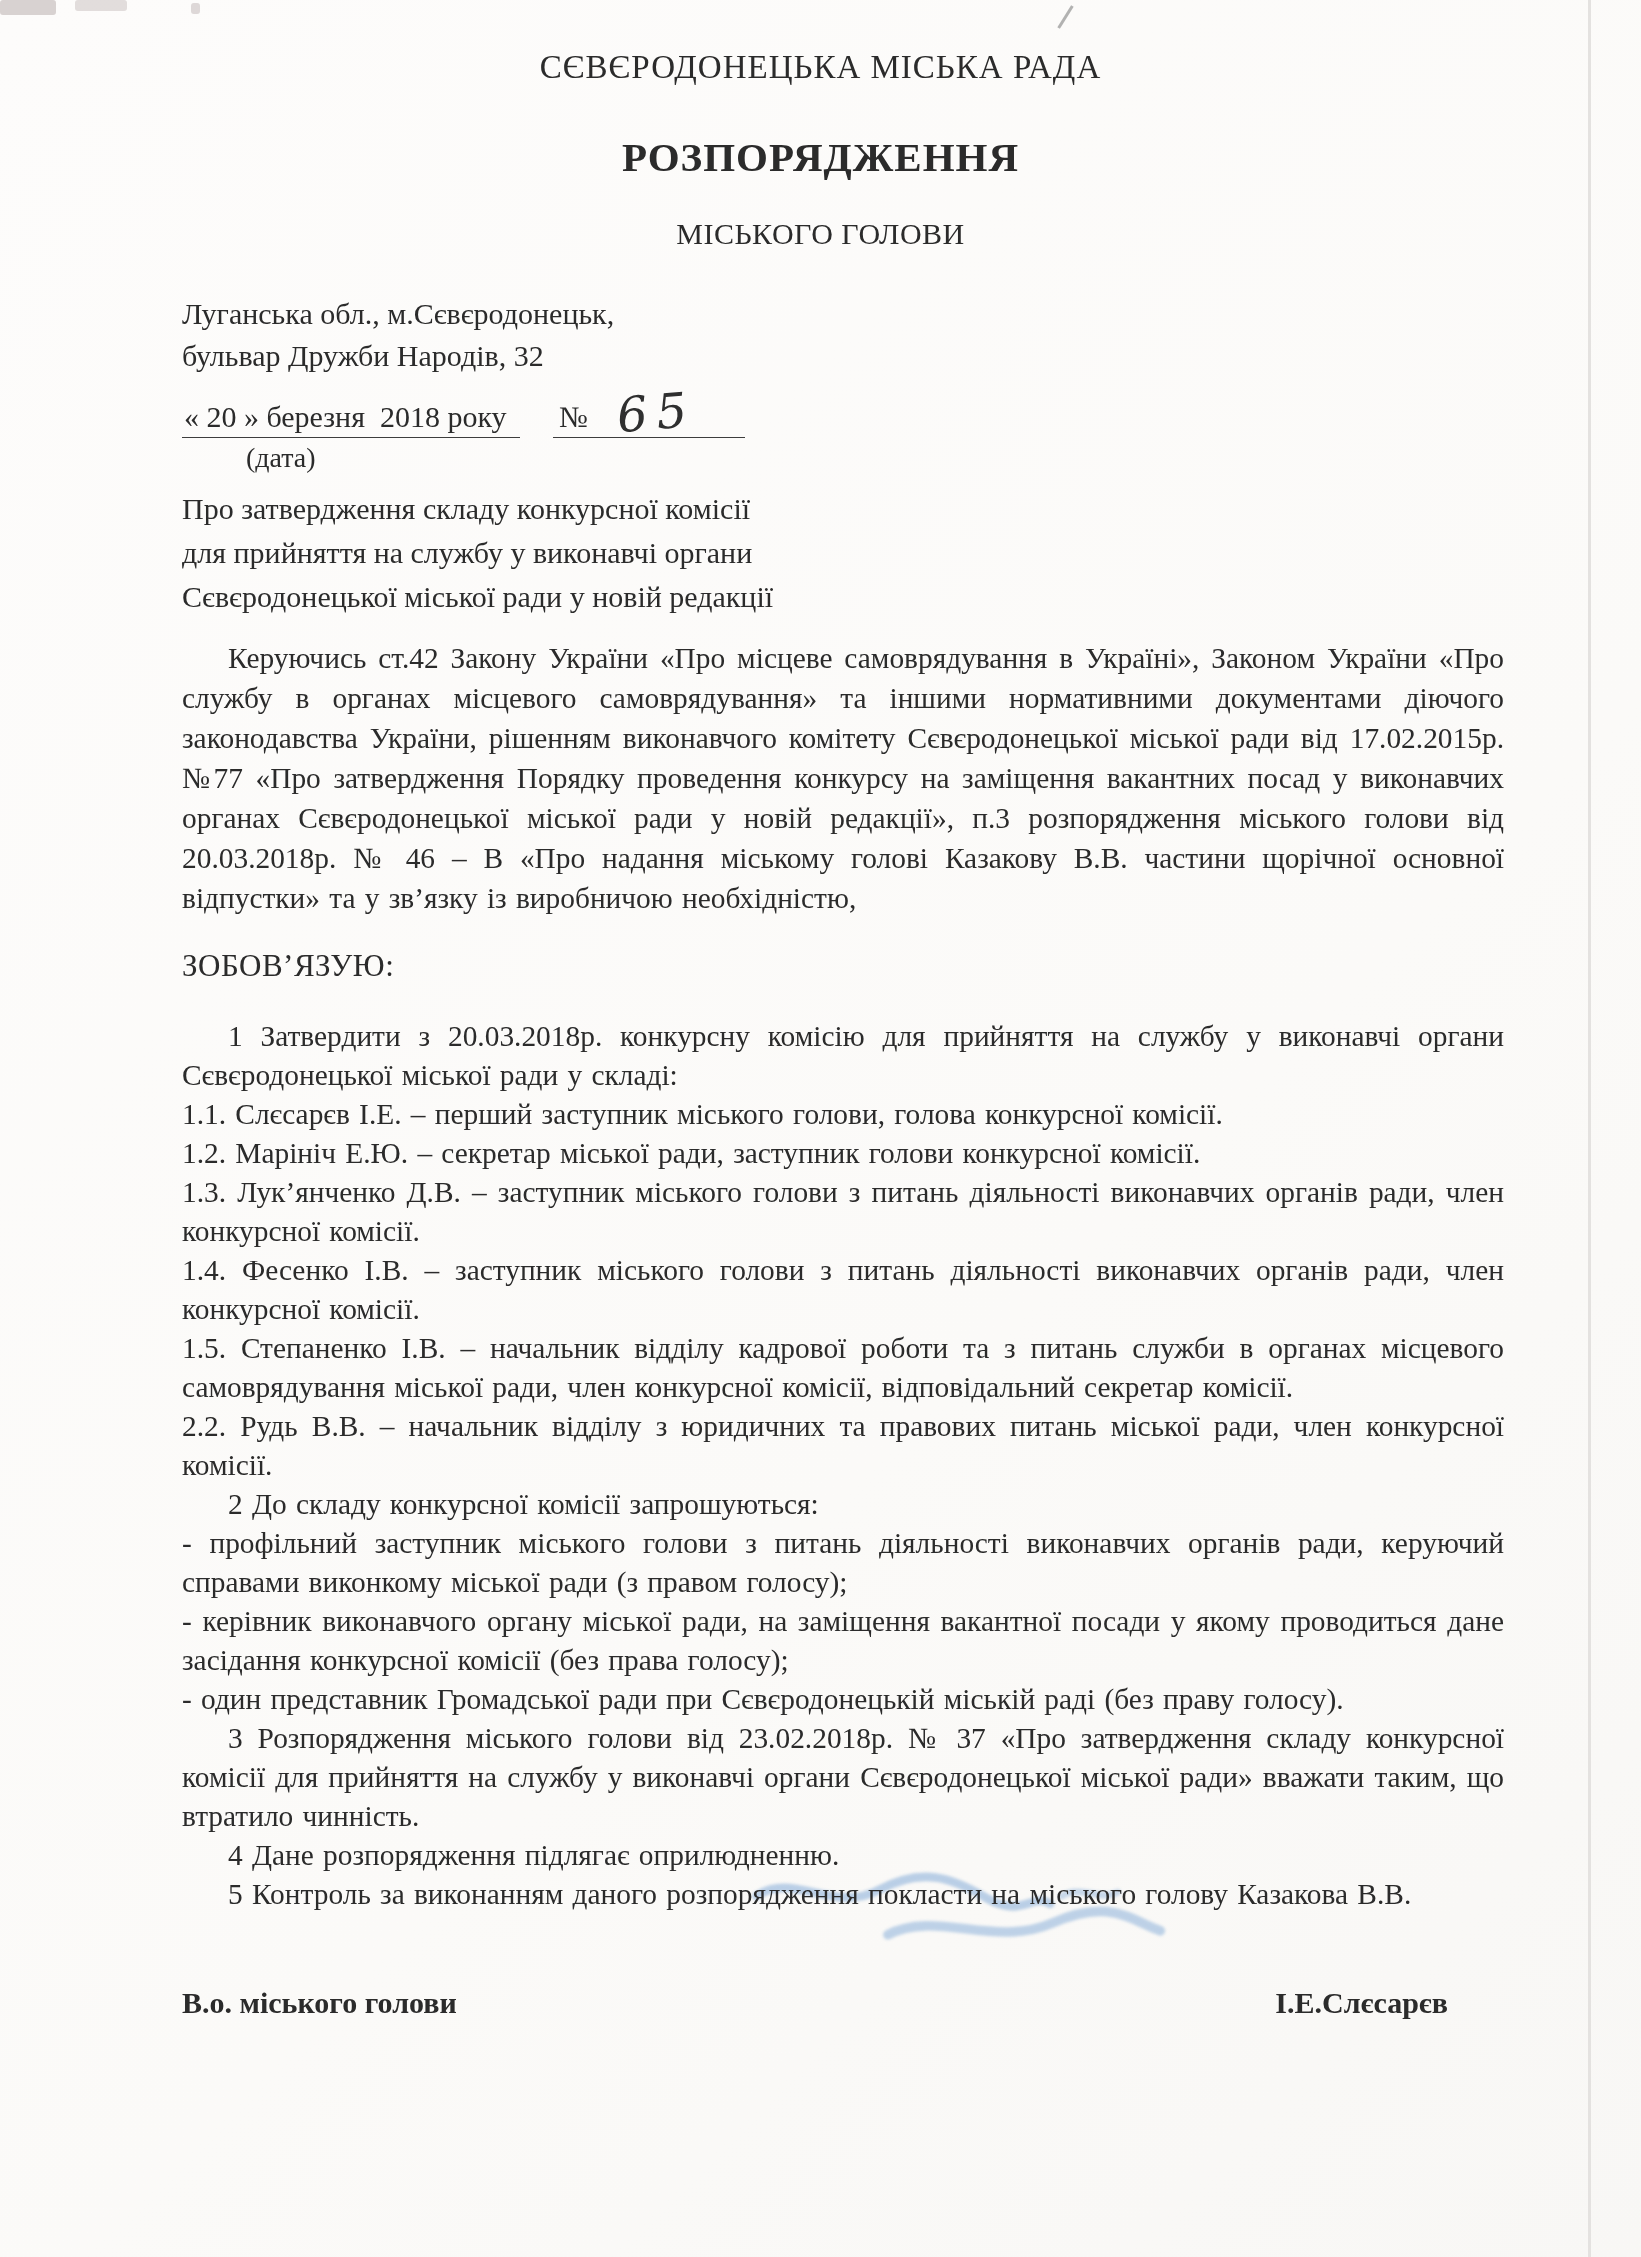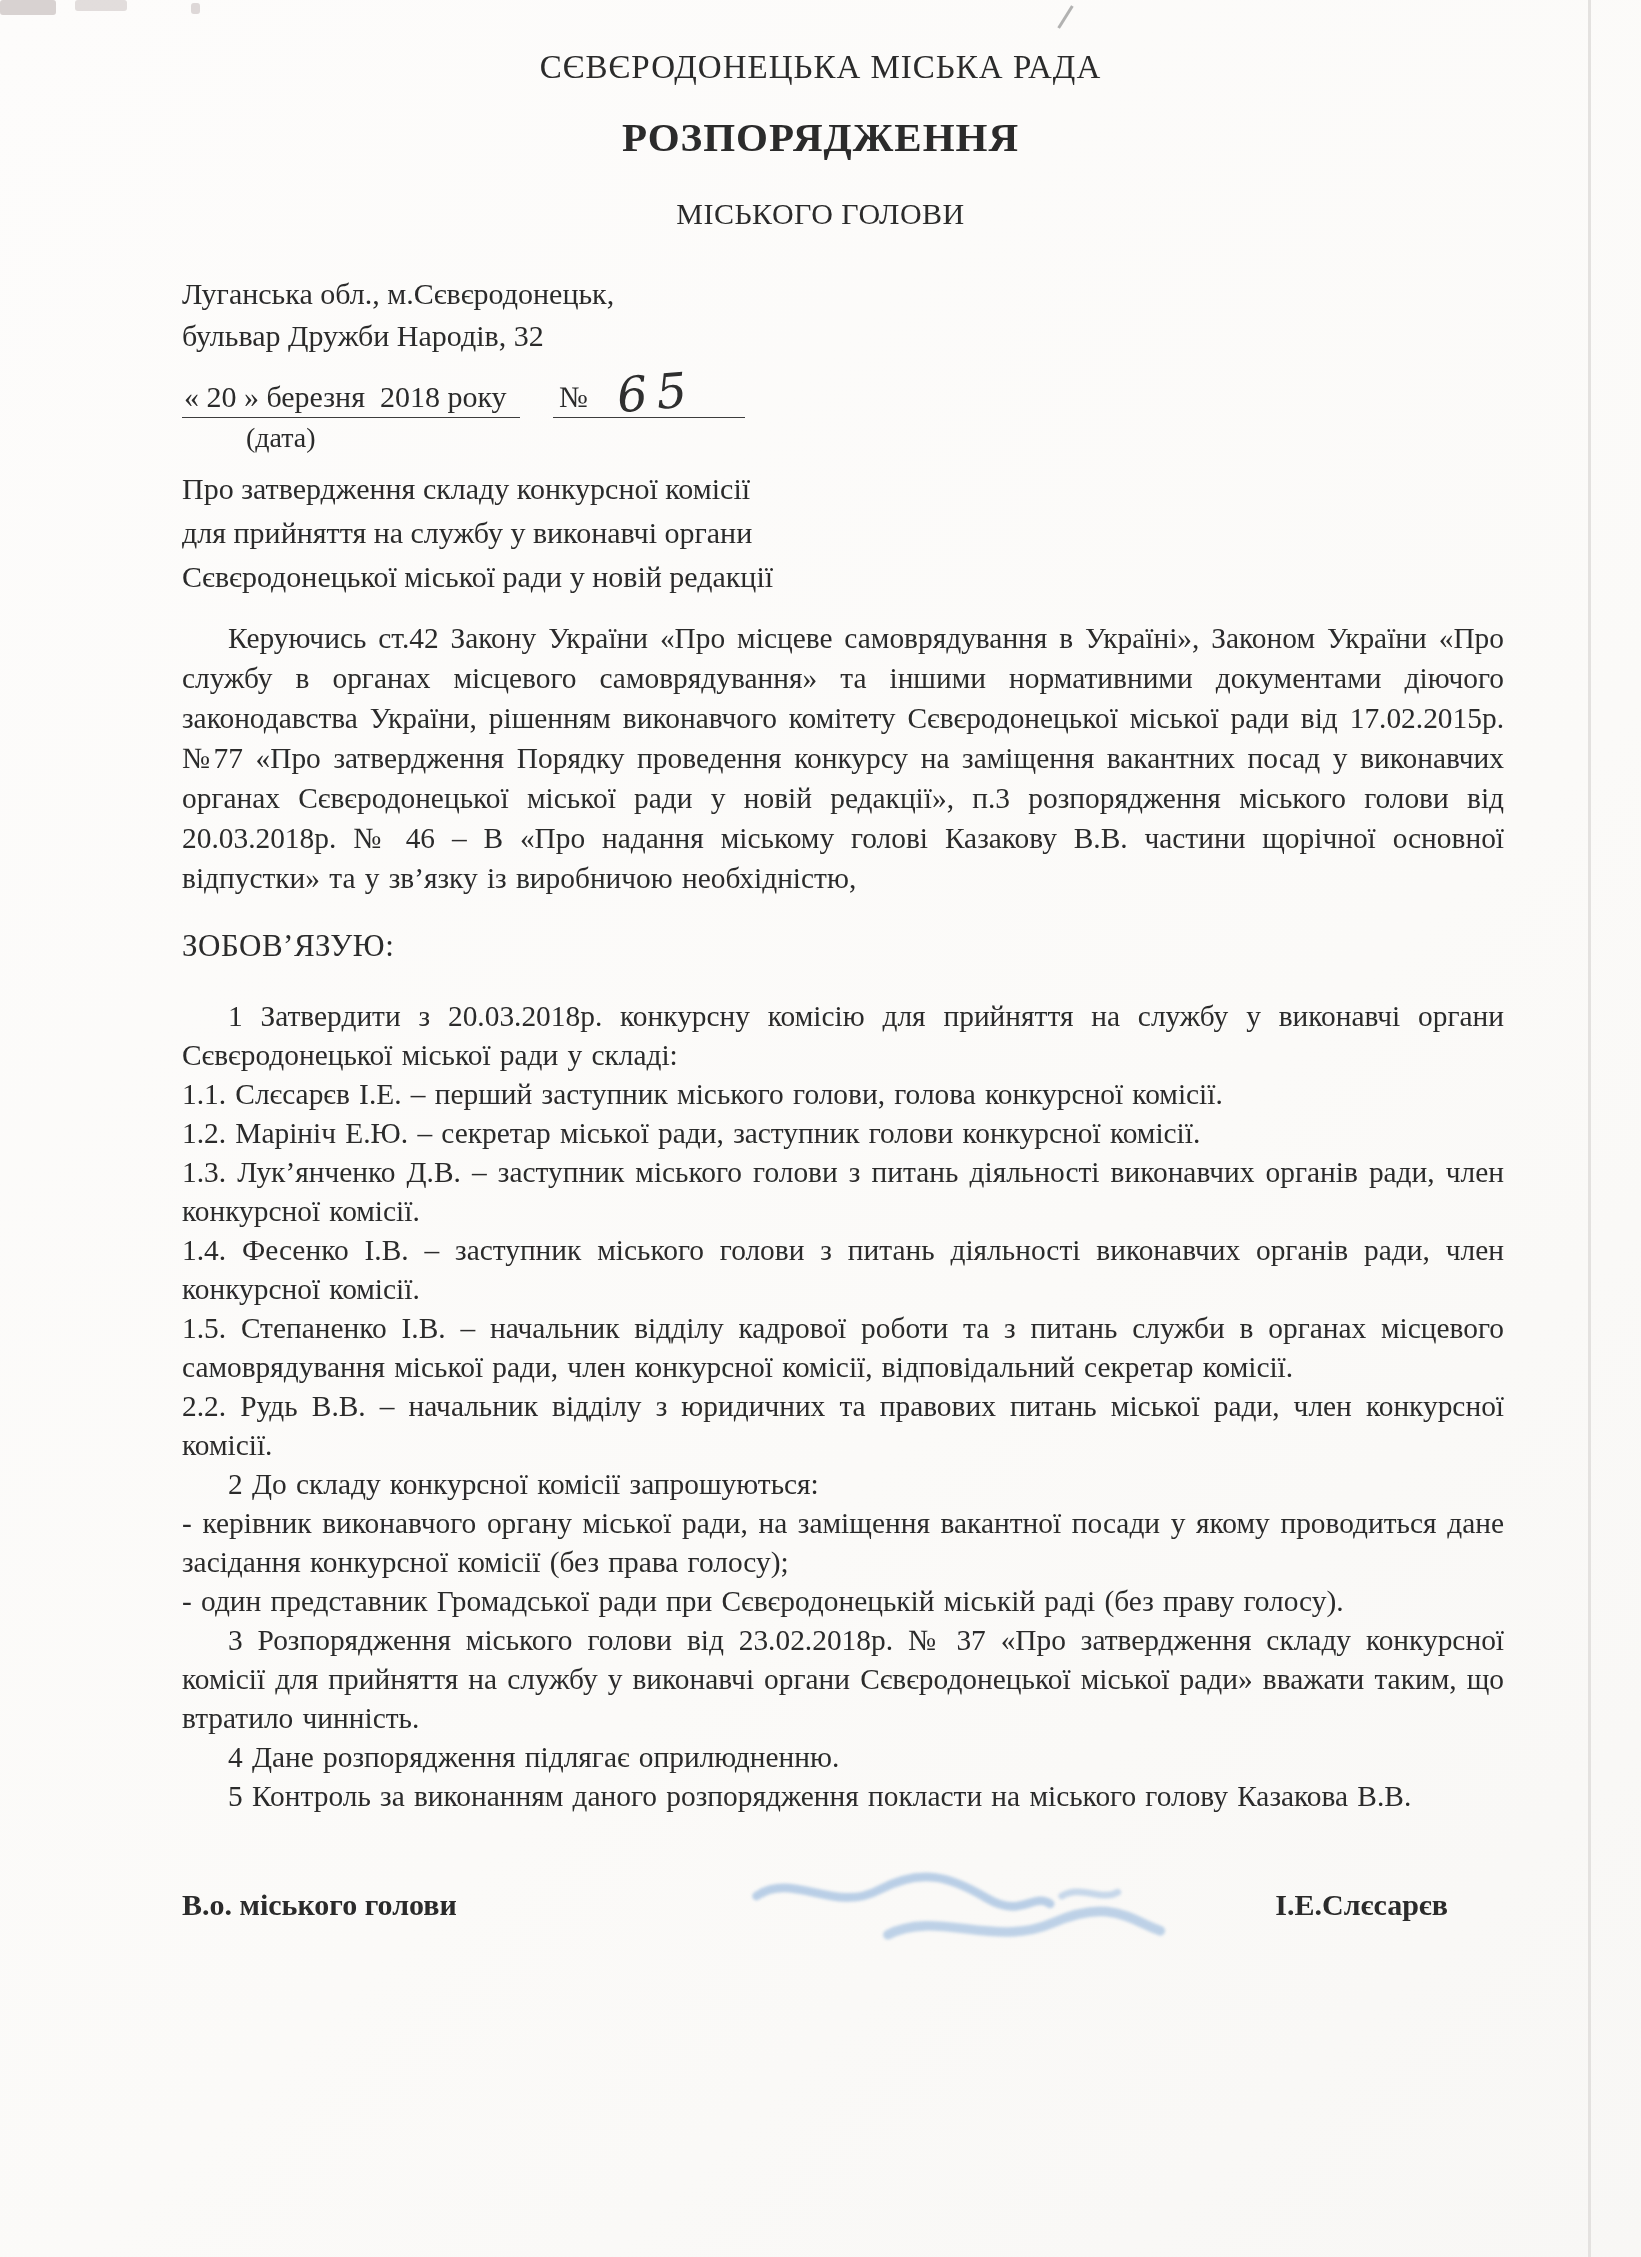--- a/index.html
+++ b/index.html
@@ -16,21 +16,21 @@
   .corner-smudge{position:absolute;background:#b9aeae;opacity:.55;border-radius:2.9px;}
   .smudge-a{left:0;top:0;width:56px;height:15.4px;}
   .smudge-b{left:75px;top:0;width:52px;height:10.6px;opacity:.4;}
   .smudge-c{left:191px;top:2.9px;width:8.7px;height:11.6px;opacity:.45;}
   .pen-mark{position:absolute;left:1064px;top:3.9px;width:2.9px;height:26px;background:#8a8a8a;opacity:.65;transform:rotate(32deg);}
   .edge-line{position:absolute;left:1588px;top:0;width:2.9px;height:100%;background:#e4e2e0;}
   .stamp-bleed{position:absolute;left:743px;top:1863px;filter:blur(1.4px);opacity:.6;}
 
   .header-block{padding-top:48px;text-align:center;}
   .org{font-size:33px;line-height:39px;letter-spacing:1px;}
-  .doc-type{font-size:41px;line-height:44px;font-weight:bold;letter-spacing:1px;margin-top:28px;}
+  .doc-type{font-size:41px;line-height:44px;font-weight:bold;letter-spacing:1px;margin-top:48px;}
   .doc-subtype{font-size:30px;line-height:35px;margin-top:37px;letter-spacing:0.5px;}
 
   .content{padding:42px 137px 0 182px;position:relative;}
   .address{font-size:30px;line-height:42px;}
   .date-row{margin-top:13.5px;font-size:30px;height:50px;white-space:nowrap;}
   .u{border-bottom:1.9px solid #3d3d3d;display:inline-block;}
   .date-text{white-space:pre;padding:0 13.5px 3.9px 1.9px;}
   .num-group{margin-left:33px;padding:0 50px 3.9px 5.8px;}
   .handwritten{
     display:inline-block;margin-left:29px;
@@ -95,20 +95,21 @@
     <p class="obligate">ЗОБОВ’ЯЗУЮ:</p>
 
     <p class="para indent body-start">1 Затвердити з 20.03.2018р. конкурсну комісію для прийняття на службу у виконавчі органи Сєвєродонецької міської ради у складі:</p>
     <p class="para">1.1. Слєсарєв І.Е. – перший заступник міського голови, голова конкурсної комісії.</p>
     <p class="para">1.2. Марініч Е.Ю. – секретар міської ради, заступник голови конкурсної комісії.</p>
     <p class="para">1.3. Лук’янченко Д.В. – заступник міського голови з питань діяльності виконавчих органів ради, член конкурсної комісії.</p>
     <p class="para">1.4. Фесенко І.В. – заступник міського голови з питань діяльності виконавчих органів ради, член конкурсної комісії.</p>
     <p class="para">1.5. Степаненко І.В. – начальник відділу кадрової роботи та з питань служби в органах місцевого самоврядування міської ради, член конкурсної комісії, відповідальний секретар комісії.</p>
     <p class="para">2.2. Рудь В.В. – начальник відділу з юридичних та правових питань міської ради, член конкурсної комісії.</p>
     <p class="para indent">2 До складу конкурсної комісії запрошуються:</p>
+    <p class="para">- профільний заступник міського голови з питань діяльності виконавчих органів ради, керуючий справами виконкому міської ради (з правом голосу);</p>
     <p class="para">- керівник виконавчого органу міської ради, на заміщення вакантної посади у якому проводиться дане засідання конкурсної комісії (без права голосу);</p>
     <p class="para">- один представник Громадської ради при Сєвєродонецькій міській раді (без праву голосу).</p>
     <p class="para indent">3 Розпорядження міського голови від 23.02.2018р. № 37 «Про затвердження складу конкурсної комісії для прийняття на службу у виконавчі органи Сєвєродонецької міської ради» вважати таким, що втратило чинність.</p>
     <p class="para indent">4 Дане розпорядження підлягає оприлюдненню.</p>
     <p class="para indent">5 Контроль за виконанням даного розпорядження покласти на міського голову Казакова В.В.</p>
 
     <div class="sig-row">
       <span>В.о. міського голови</span>
       <span>І.Е.Слєсарєв</span>
     </div>

